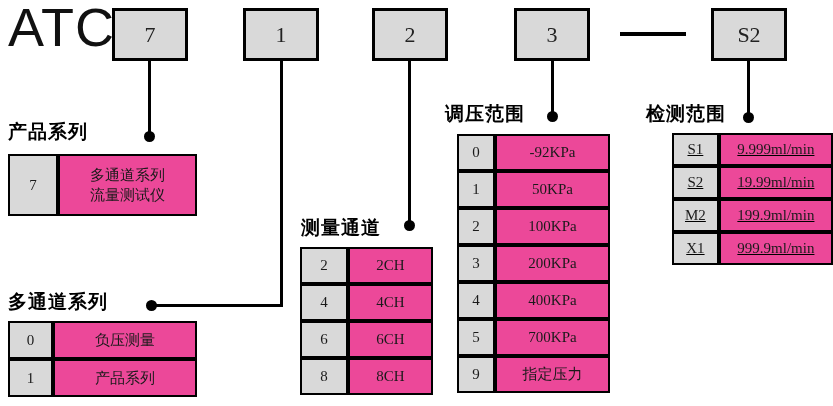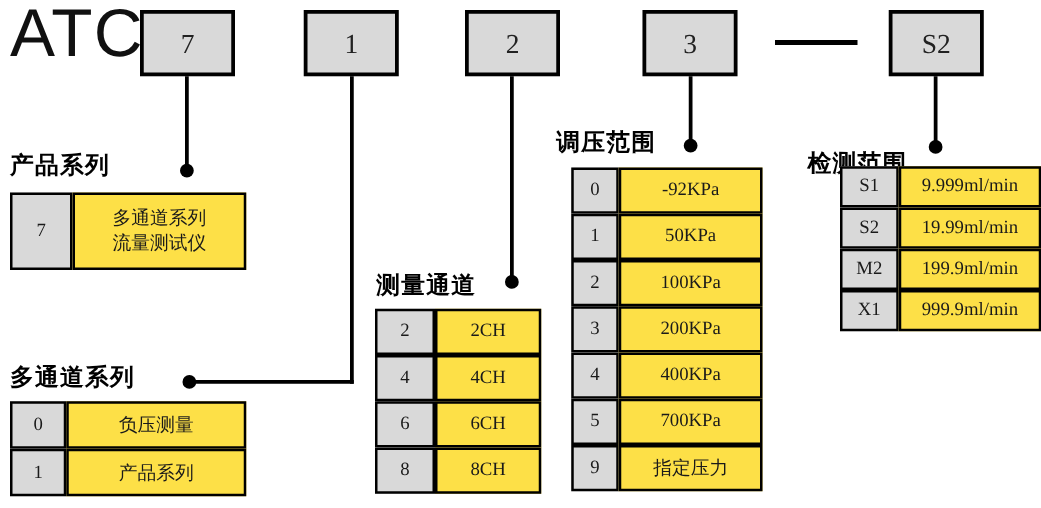--- a/index.html
+++ b/index.html
@@ -56,55 +56,55 @@
   .sec-title{
     font-weight:700;color:#000;
     font-size:19px;letter-spacing:1px;
     font-family:"Liberation Sans",sans-serif;
     white-space:nowrap;
   }
   #title-product{left:8px;top:119px;}
   #title-ptype{left:8px;top:289px;}
   #title-channels{left:301px;top:215px;}
   #title-prange{left:445px;top:101px;}
-  #title-drange{left:646px;top:118px;}
+  #title-drange{left:646px;top:101px;}
 
   
   table.spec{
     border-collapse:separate;border-spacing:0;
     position:absolute;
   }
   table.spec td{
     border:2px solid #000;
     text-align:center;vertical-align:middle;
     font-family:"Liberation Serif",serif;
     font-size:15px;color:#1a1a1a;
     padding:0;
   }
   td.code-cell{background:#d9d9d9;}
-  td.val-cell{background:#fde047;white-space:pre-line;}
+  td.val-cell{background:#ec4899;white-space:pre-line;}
   td.zh{font-size:18px;}
 
   #table-product{left:8px;top:154px;}
   #table-product td.code-cell{width:46px;height:58px;}
   #table-product td.val-cell{width:135px;line-height:1.35;}
 
   #table-ptype{left:8px;top:321px;}
   #table-ptype td.code-cell{width:41px;height:34px;}
   #table-ptype td.val-cell{width:140px;}
 
   #table-channels{left:300px;top:247px;}
   #table-channels td.code-cell{width:44px;height:33px;}
   #table-channels td.val-cell{width:81px;}
 
   #table-prange{left:457px;top:134px;}
   #table-prange td.code-cell{width:34px;height:33px;}
   #table-prange td.val-cell{width:111px;}
 
-  #table-drange{left:672px;top:133px;}
+  #table-drange{left:672px;top:133px;text-decoration:underline;}
   #table-drange td.code-cell{width:50px;height:29px;}
   #table-drange td.val-cell{width:121px;}
 </style>
 </head>
 <body>
 
 <div class="abs" id="prefix">ATC</div>
 
 <div class="abs code-box" id="box-1">
   <span>7</span>

